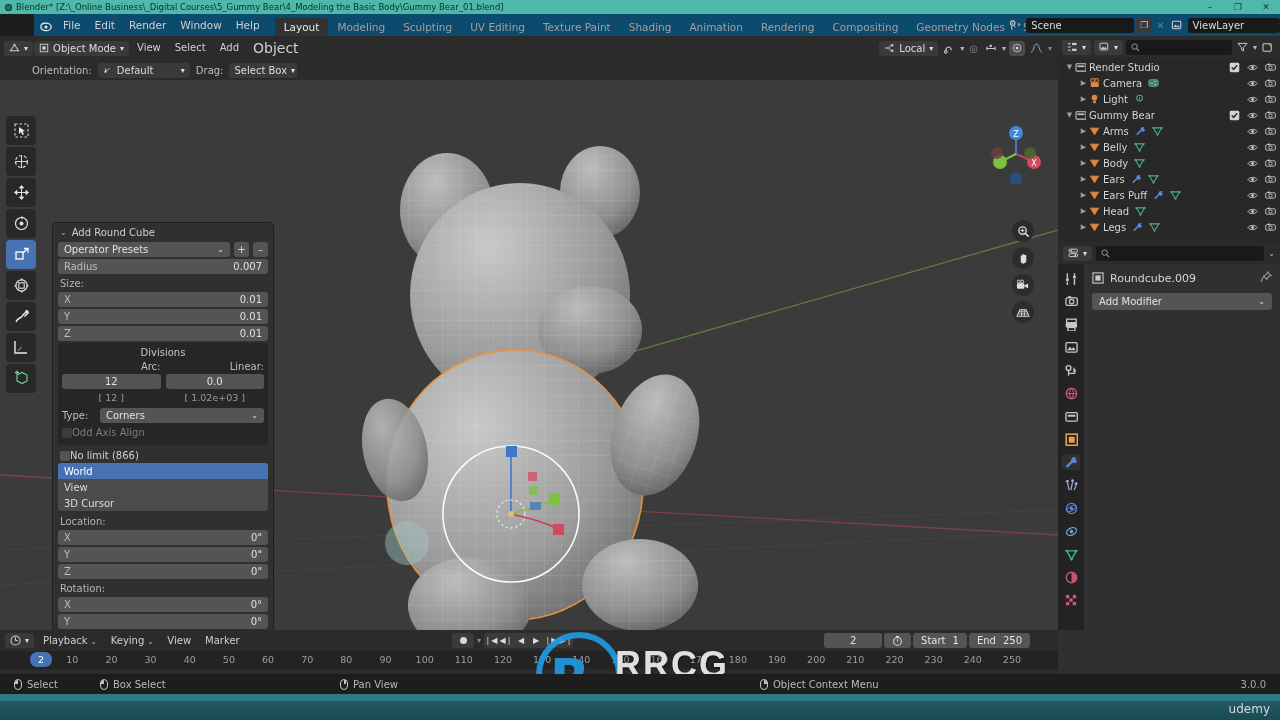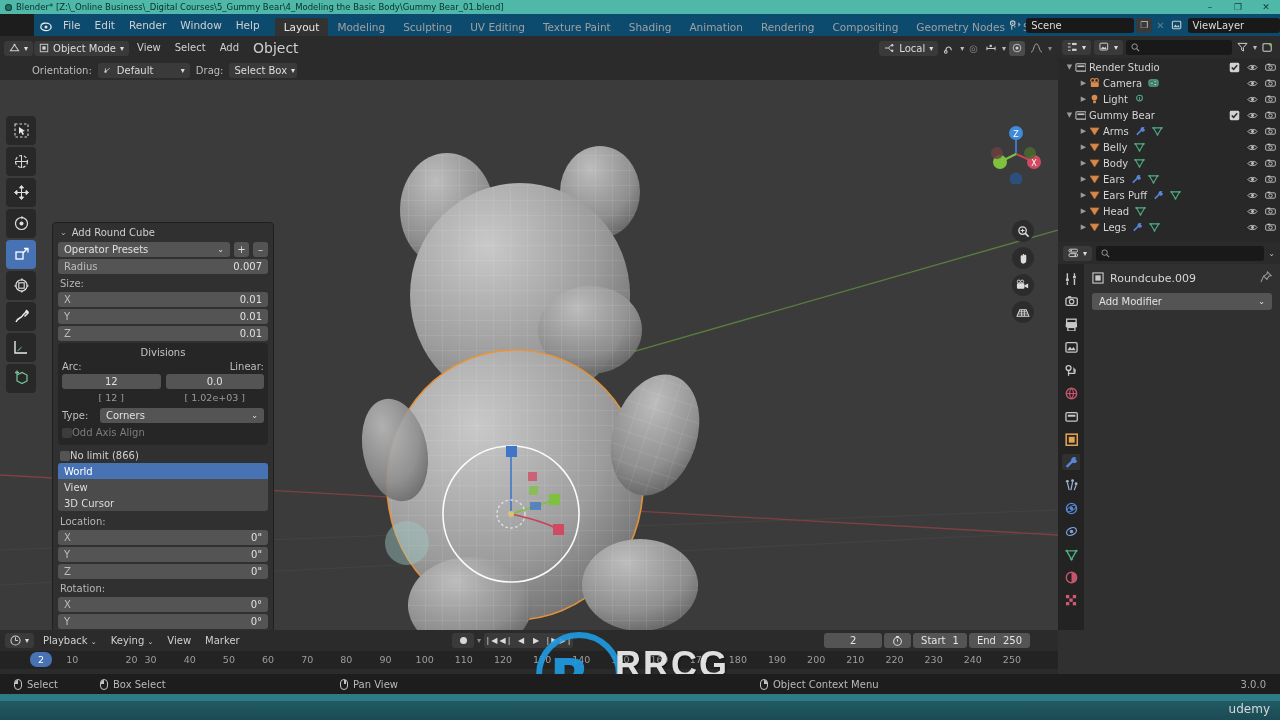--- a/index.html
+++ b/index.html
@@ -624,21 +624,21 @@
                 <div class="ctl">
                   <span class="lbl">Z</span>
                   <span>0.01</span>
                 </div>
               </div>
             </div>
 
           <div class="group">
             <div class="grp-title">Divisions</div>
             <div class="twocol" style="margin-bottom:2px;">
-              <div class="lbl" style="text-align:left">Arc:</div>
+              <div class="lbl" style="text-align:right">Arc:</div>
               <div class="lbl" style="text-align:right">Linear:</div>
             </div>
             <div class="twocol" style="margin-bottom:3px;">
               <div class="ctl center">
                   <span>12</span>
                 </div>
               <div class="ctl center">
                   <span>0.0</span>
                 </div>
             </div>
@@ -1317,21 +1317,21 @@
           <span>1</span>
         </div>
         <div class="tl-field">
           <span>End</span>
           <span>250</span>
         </div>
       </div>
     </div>
     <div class="tl-scrub" id="tl-scrub">
         <div class="tick" style="left: 72.32px;">10</div>
-        <div class="tick" style="left: 111.47px; margin-left: 20px;">20</div>
+        <div class="tick" style="left: 111.47px;">20</div>
         <div class="tick" style="left: 150.62px;">30</div>
         <div class="tick" style="left: 189.77px;">40</div>
         <div class="tick" style="left: 228.92px;">50</div>
         <div class="tick" style="left: 268.07px;">60</div>
         <div class="tick" style="left: 307.22px;">70</div>
         <div class="tick" style="left: 346.37px;">80</div>
         <div class="tick" style="left: 385.52px;">90</div>
         <div class="tick" style="left: 424.67px;">100</div>
         <div class="tick" style="left: 463.82px;">110</div>
         <div class="tick" style="left: 502.97px;">120</div>

